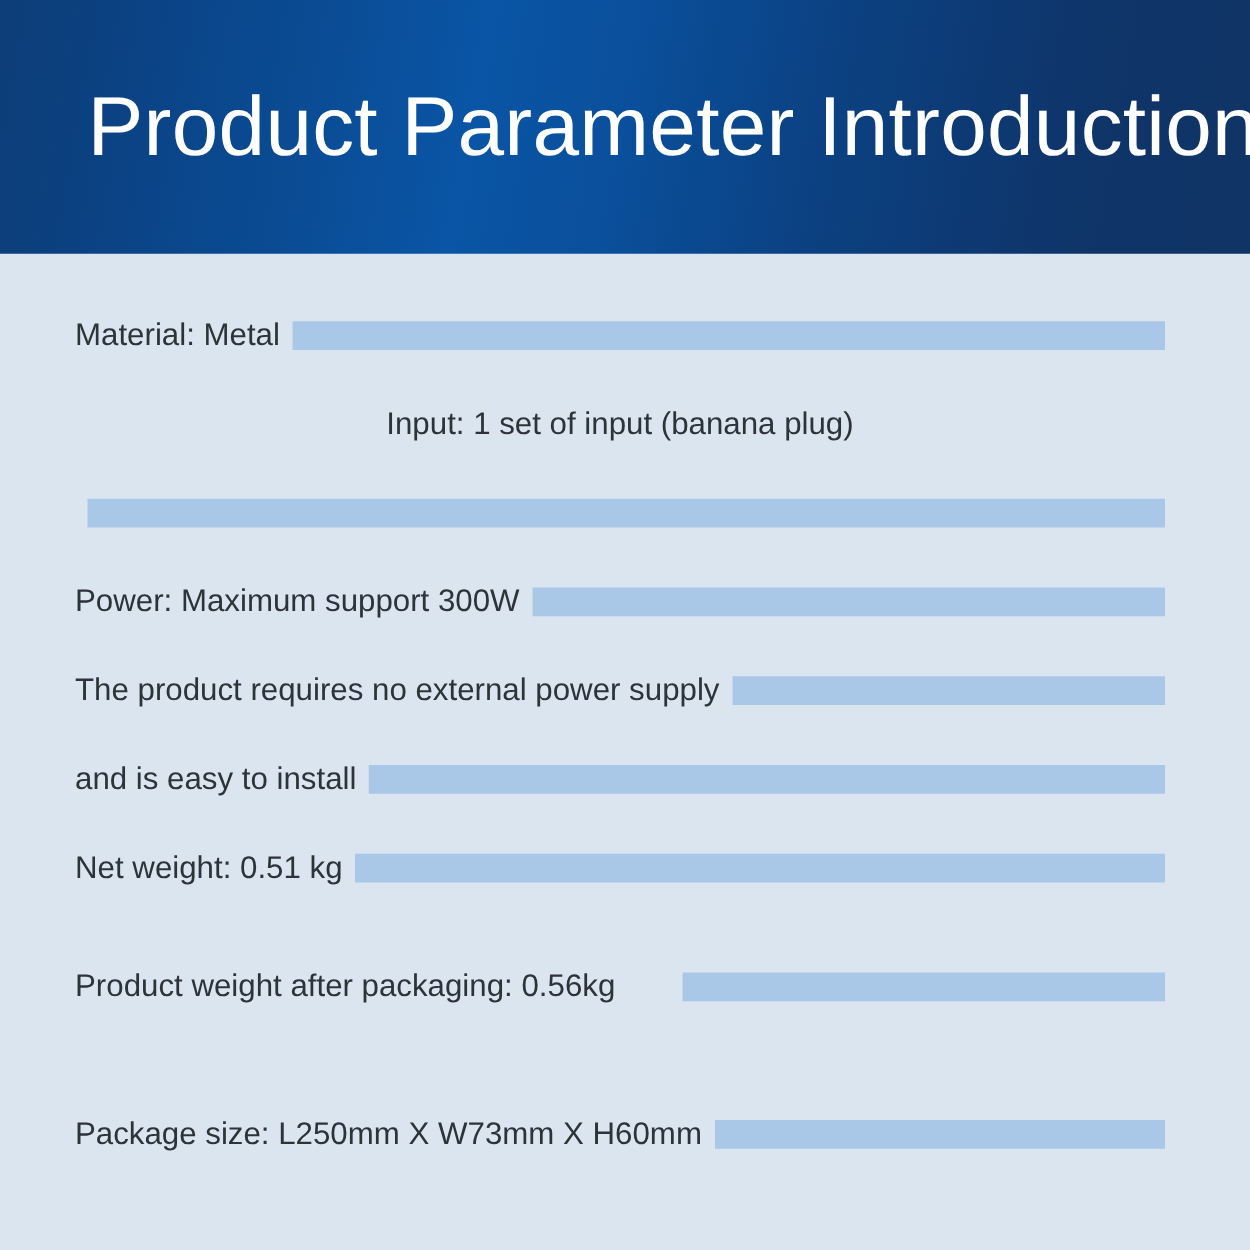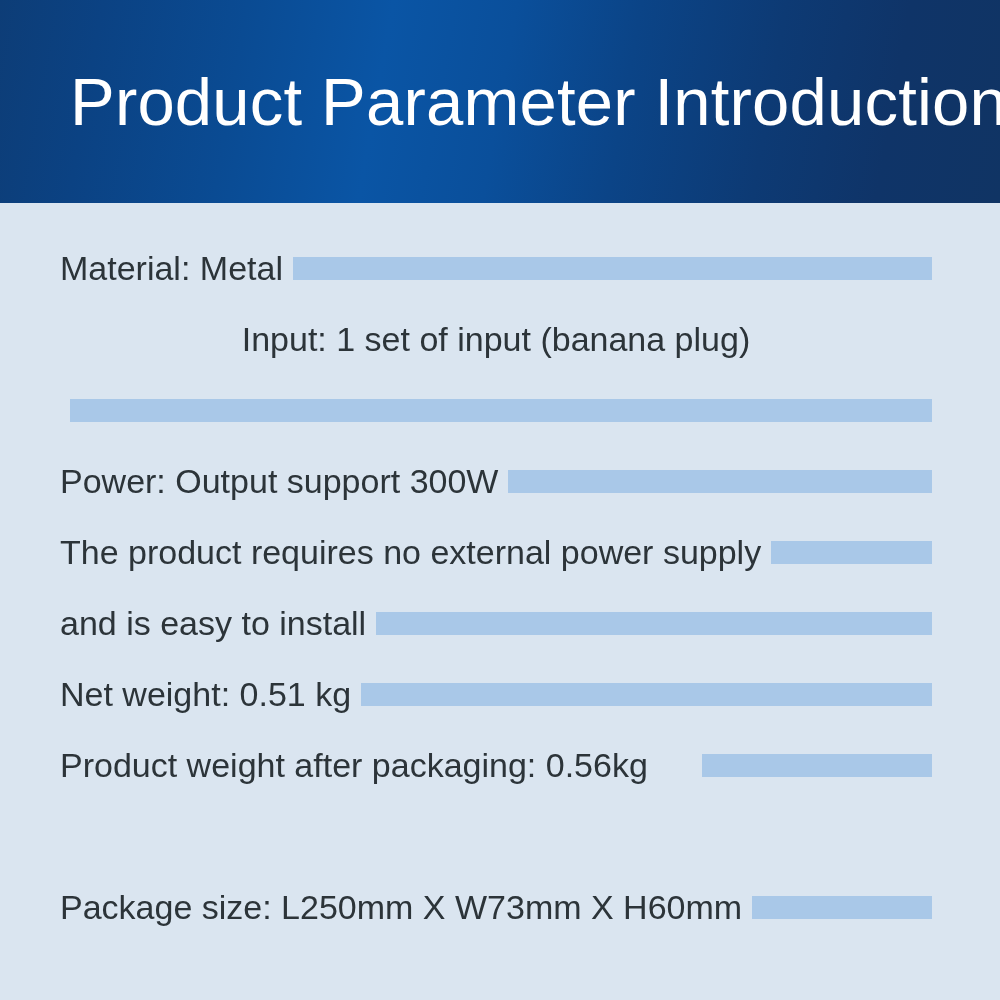--- a/index.html
+++ b/index.html
@@ -66,21 +66,21 @@
   .spec-row {
     position: absolute;
     left: 60px;
     width: 872px;       
     height: 44px;
     display: flex;
     align-items: center;
   }
 
   .spec-text {
-    font-size: 34px;
+    font-size: 25px;
     line-height: 44px;
     color: #2c3439;
     white-space: nowrap;
     flex: 0 0 auto;
   }
 
   .spec-bar {
     flex: 1 1 auto;
     height: 23px;
     min-width: 0;
@@ -107,40 +107,40 @@
     <div class="spec-row" style="top:114px;flex-direction:column;">
       <span class="spec-text">Input: 1 set of input (banana plug)</span>
       <span class="spec-bar"></span>
     </div>
 
     <div class="spec-row" style="top:185px;">
       <span class="spec-bar"></span>
     </div>
 
     <div class="spec-row" style="top:256px;">
-      <span class="spec-text">Power: Output support 300W</span>
+      <span class="spec-text">Power: Maximum support 300W</span>
       <span class="spec-bar"></span>
     </div>
 
     <div class="spec-row" style="top:327px;">
       <span class="spec-text">The product requires no external power supply</span>
       <span class="spec-bar"></span>
     </div>
 
     <div class="spec-row" style="top:398px;">
       <span class="spec-text">and is easy to install</span>
       <span class="spec-bar"></span>
     </div>
 
     <div class="spec-row" style="top:469px;">
       <span class="spec-text">Net weight: 0.51 kg</span>
       <span class="spec-bar"></span>
     </div>
 
-    <div class="spec-row" style="top:540px;gap:44px;">
+    <div class="spec-row" style="top:564px;gap:44px;">
       <span class="spec-text">Product weight after packaging: 0.56kg</span>
       <span class="spec-bar"></span>
     </div>
 
 
     <div class="spec-row" style="top:682px;">
       <span class="spec-text">Package size: L250mm X W73mm X H60mm</span>
       <span class="spec-bar"></span>
     </div>
 

